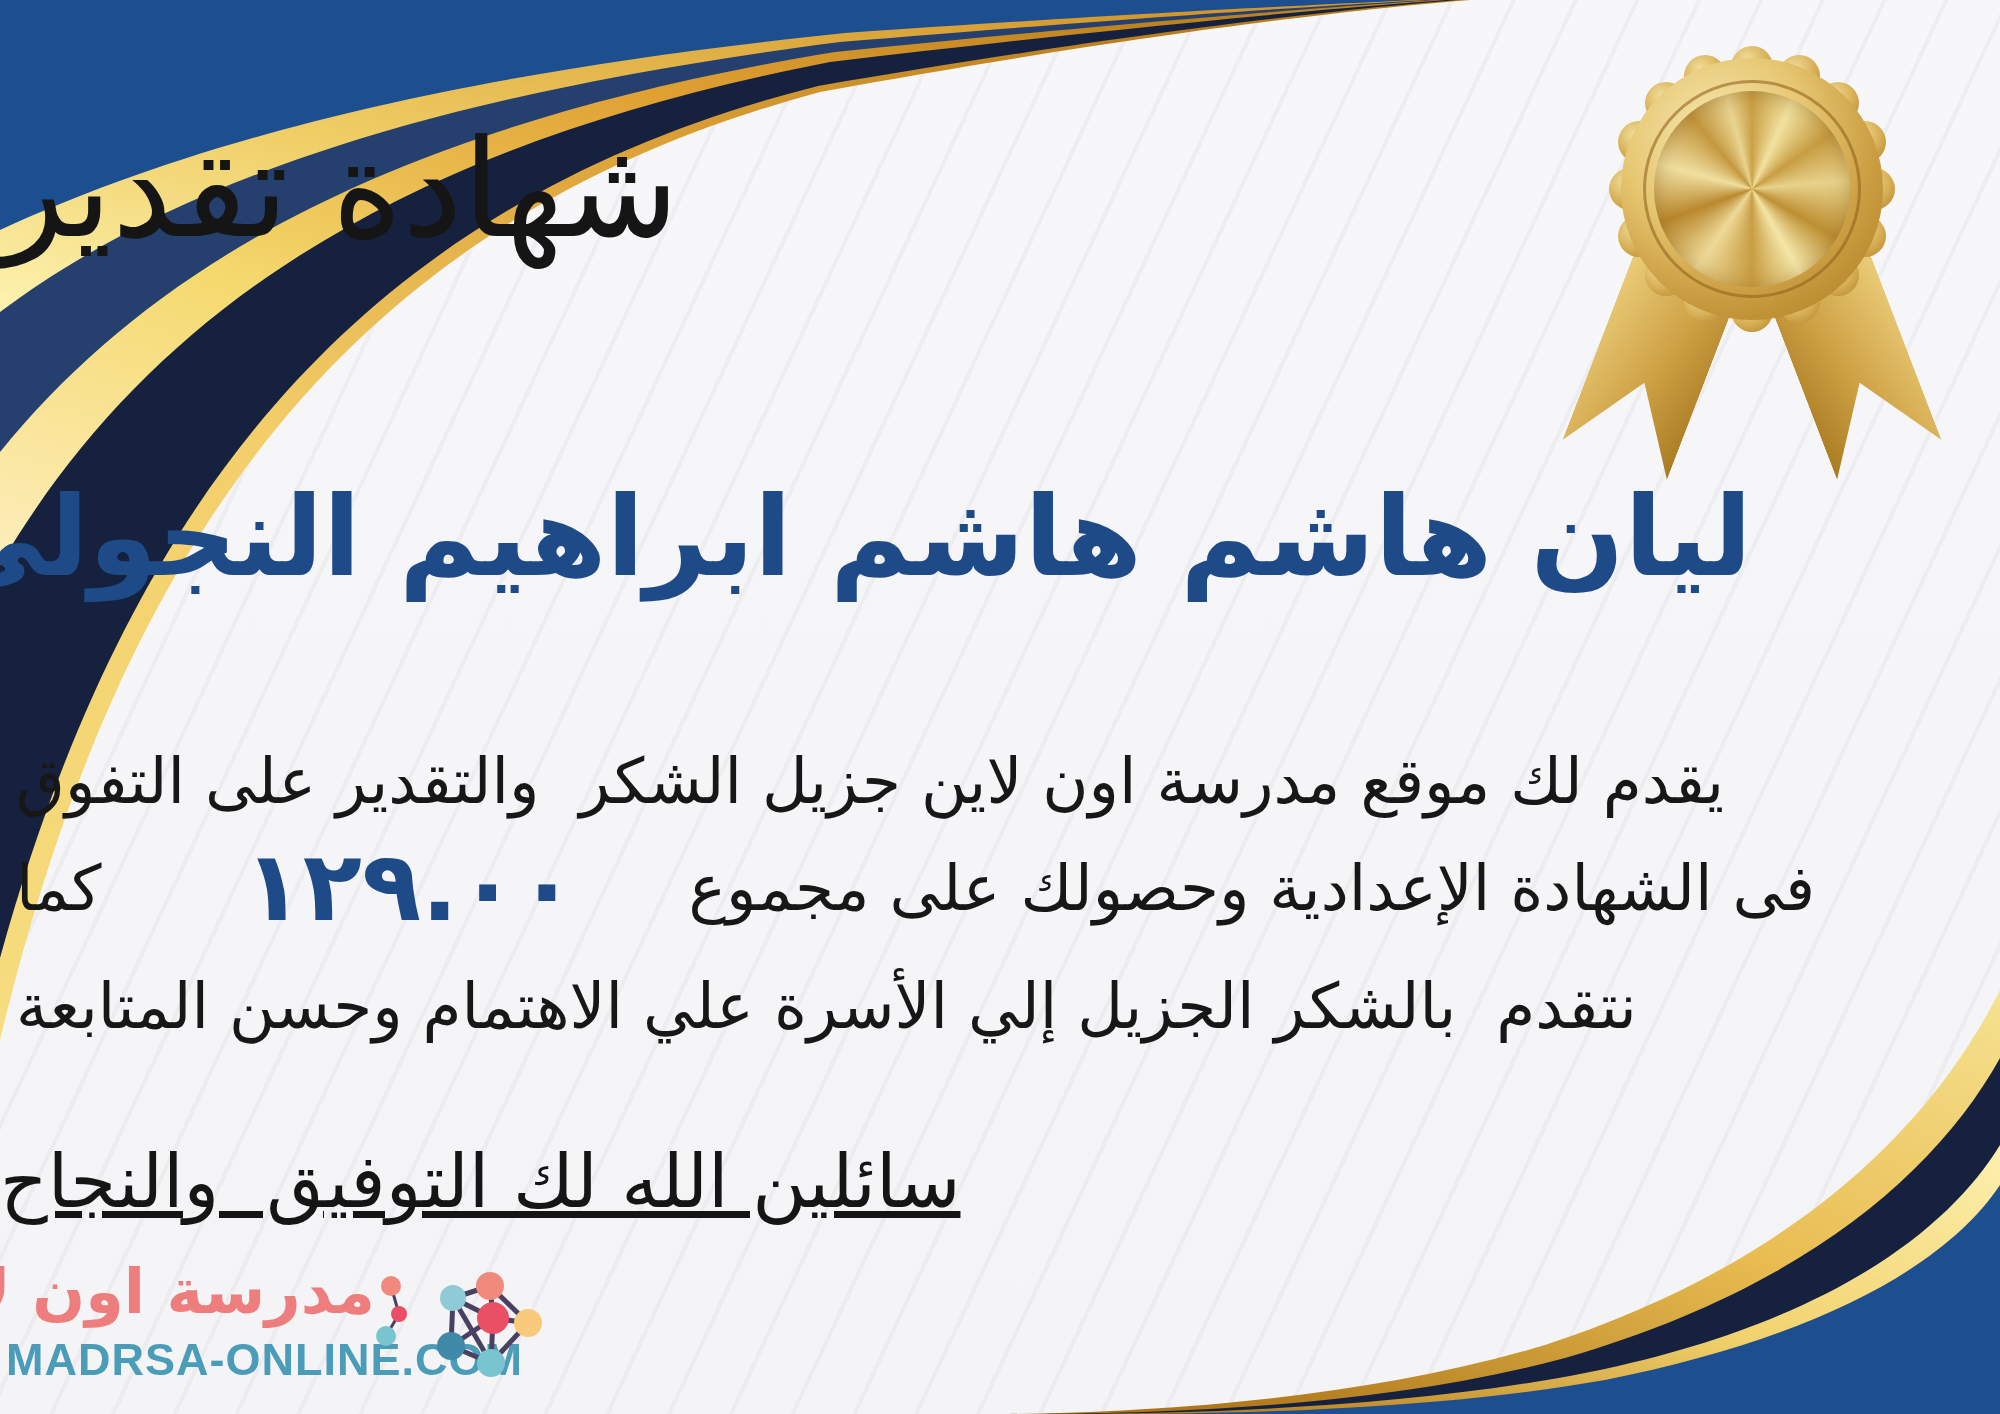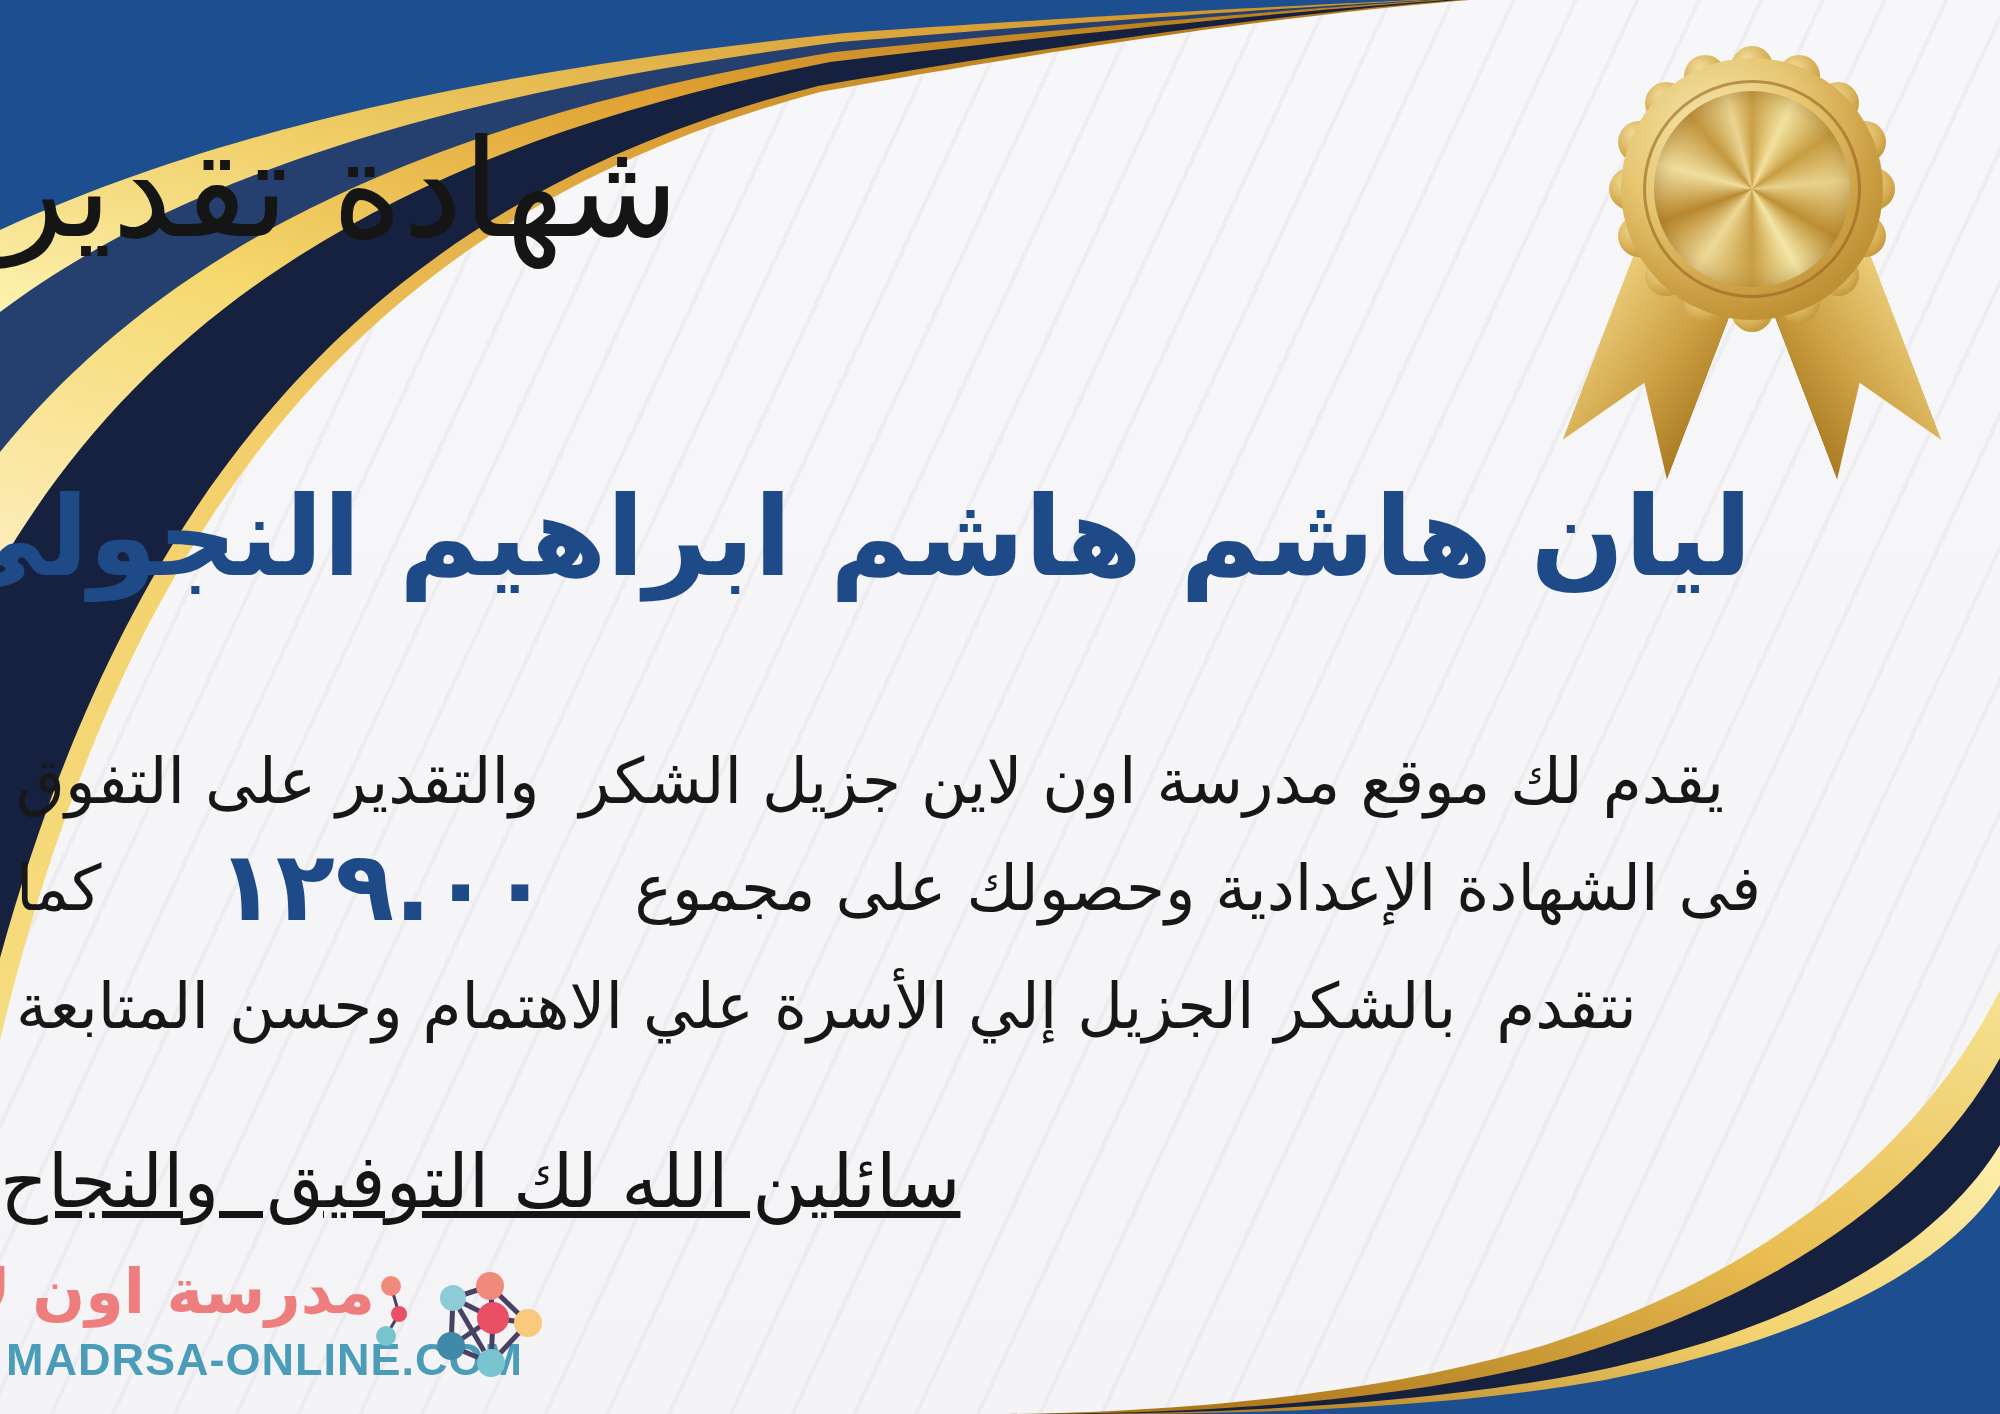--- a/index.html
+++ b/index.html
@@ -12,21 +12,21 @@
   }
   .corner-svg{position:absolute; left:0; top:0; width:2000px; height:1414px; display:block;}
   
   .txt{position:absolute; text-align:left; direction:rtl; white-space:nowrap;}
   .title{left:0; width:1810px; top:92px; font-size:135px; line-height:1.45; color:#151515; letter-spacing:0;}
   .name{left:0; width:1752px; top:455px; font-size:110px; font-weight:bold; color:#1e4b88; line-height:1.5;}
   .bodyline{left:16px; width:1976px; font-size:63px; color:#171717; line-height:1.55;}
   .b1{top:733px;}
   .b2{top:838px;}
   .b3{top:958px;}
-  .score{display:inline-block; font-size:97px; font-weight:bold; color:#1e4b88; margin:0 85px; vertical-align:-10px; line-height:1;}
+  .score{display:inline-block; font-size:97px; font-weight:bold; color:#1e4b88; margin:0 112px; vertical-align:-10px; line-height:1;}
   .after-score{display:inline-block; margin-right:30px;}
   .closing{left:0; width:1810px; top:1124px; font-size:74px; color:#151515; line-height:1.55;text-decoration:underline;}
   
   .medal-wrap{position:absolute; left:1613px; top:50px; width:278px; height:435px;}
   .ribbon{position:absolute; top:205px; width:112px; height:218px; z-index:0;
     clip-path:polygon(0 0,100% 0,100% 100%,50% 62%,0 100%);}
   .ribbon-left{left:16px; transform:rotate(21deg); transform-origin:50% 10%;
     background:linear-gradient(105deg,#eccf7c,#cfa246 55%,#aa7c22);}
   .ribbon-right{left:150px; transform:rotate(-21deg); transform-origin:50% 10%;
     background:linear-gradient(255deg,#eccf7c,#cfa246 55%,#aa7c22);}

